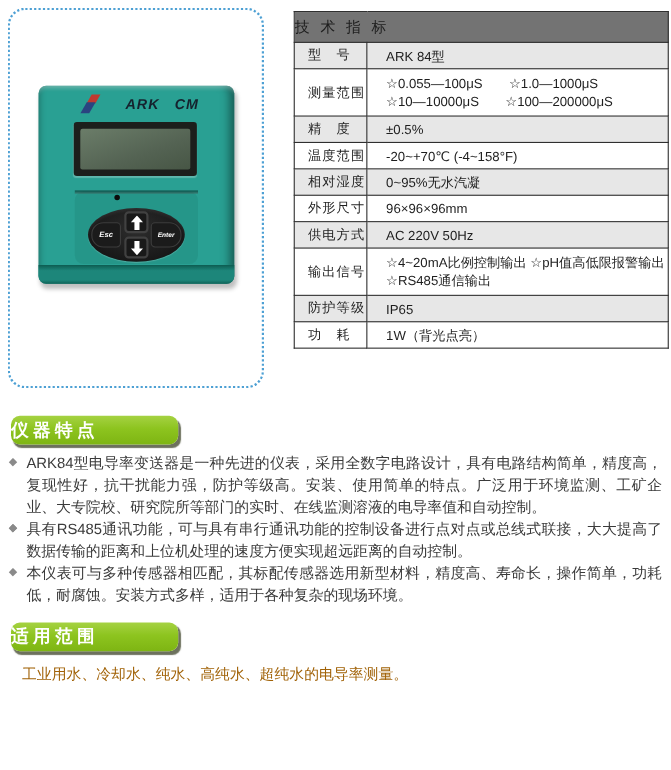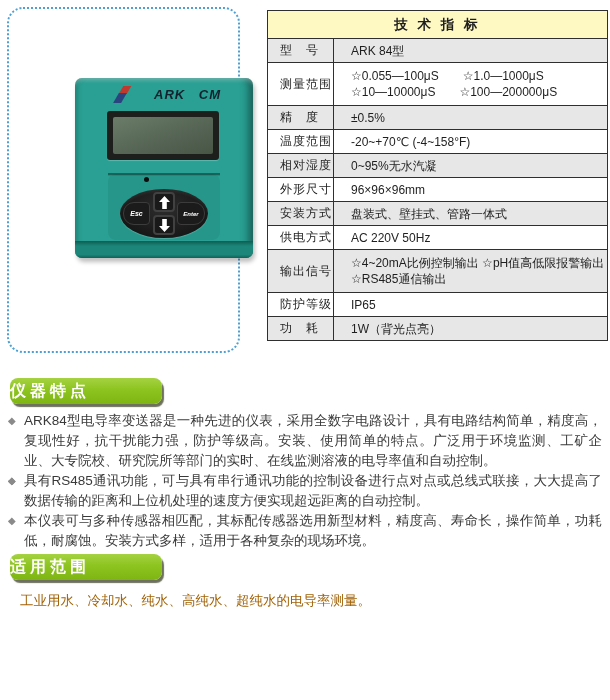--- a/index.html
+++ b/index.html
@@ -17,21 +17,20 @@
     border:2px dotted #4da0d4; border-radius:16px; background:#fff;
   }
   .device {
     position:absolute; left:26px; top:69px; width:178px; height:180px;
     background:#29a093; border-radius:7px;
     box-shadow:
       inset 0 5px 4px -3px rgba(255,255,255,0.35),
       inset 5px 0 6px -4px rgba(0,0,0,0.30),
       inset -8px 0 9px -4px rgba(0,0,0,0.45),
       2px 4px 4px rgba(0,0,0,0.25);
-    margin-left: 40px;
   }
   .device-logo { position:absolute; left:38px; top:8px; width:18px; height:18px; }
   .logo-red  { position:absolute; left:8px; top:0;  width:8px; height:8px;  background:#c0392f; transform:skewX(-30deg); }
   .logo-blue { position:absolute; left:3px; top:7px; width:8px; height:10px; background:#2a4480; transform:skewX(-30deg); }
   .device-brand {
     position:absolute; top:9px; right:32px;
     font-size:13px; font-weight:bold; font-style:italic;
     color:#15222e; letter-spacing:1px; word-spacing:9px;
   }
   .lcd {
@@ -80,22 +79,22 @@
   }
 
   
   .spec-table {
     position:absolute; left:267px; top:10px; width:341px;
     border-collapse:collapse; table-layout:fixed;
     font-size:12px; color:#1e1e1e;
   }
   .spec-table th, .spec-table td { border:1px solid #2f2f2f; padding:0; }
   .spec-table th {
-    height:27px; font-size:13.5px; font-weight:bold; letter-spacing:3px;
-    text-align:center; background:#fef9c3;
+    height:27px; font-size:13.5px; font-weight:normal; letter-spacing:3px;
+    text-align:left; background:#737373;
   }
   .spec-table col.c-label { width:66px; }
   .spec-table td.label { padding-left:12px; letter-spacing:1px; }
   .spec-table td.value { padding-left:17px; white-space:pre-line; line-height:16px; }
   .spec-table tbody td { height:23px; vertical-align:middle; background:#fff; }
   .spec-table tbody tr:nth-child(odd) td { background:#e7e7e7; }
   .spec-table tbody tr.tall td { height:42px; }
 
   
   .section-banner {
@@ -107,21 +106,21 @@
   }
   .features-section { margin-top:1px; }
   .feature-list {
     margin:7px 8px 0 8px; font-size:13.5px; line-height:20px;
     text-align:justify; color:#3a3a3a;
   }
   .feature-para { position:relative; padding-left:16px; }
   .feature-para .bullet {
     position:absolute; left:0; top:0; font-size:10px; color:#8a8a8a;
   }
-  .apps-section { margin-top:3px; }
+  .apps-section { margin-top:15px; }
   .apps-text { margin:11px 8px 0 20px; font-size:13.5px; line-height:20px; color:#a16207; }
 </style>
 </head>
 <body>
 
 <div class="top-area">
 
   <div class="photo-box">
     <div class="device">
       <div class="device-logo">
@@ -183,24 +182,20 @@
         </tr>
       <tr>
           <td class="label">相对湿度</td>
           <td class="value">0~95%无水汽凝</td>
         </tr>
       <tr>
           <td class="label">外形尺寸</td>
           <td class="value">96×96×96mm</td>
         </tr>
       <tr>
-          <td class="label">安装方式</td>
-          <td class="value">盘装式、壁挂式、管路一体式</td>
-        </tr>
-      <tr>
           <td class="label">供电方式</td>
           <td class="value">AC 220V 50Hz</td>
         </tr>
       <tr class="tall">
           <td class="label">输出信号</td>
           <td class="value">☆4~20mA比例控制输出 ☆pH值高低限报警输出
 ☆RS485通信输出</td>
         </tr>
       <tr>
           <td class="label">防护等级</td>

